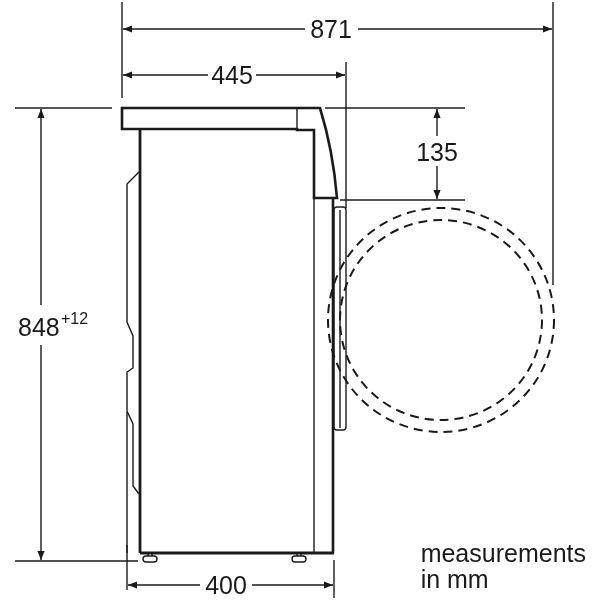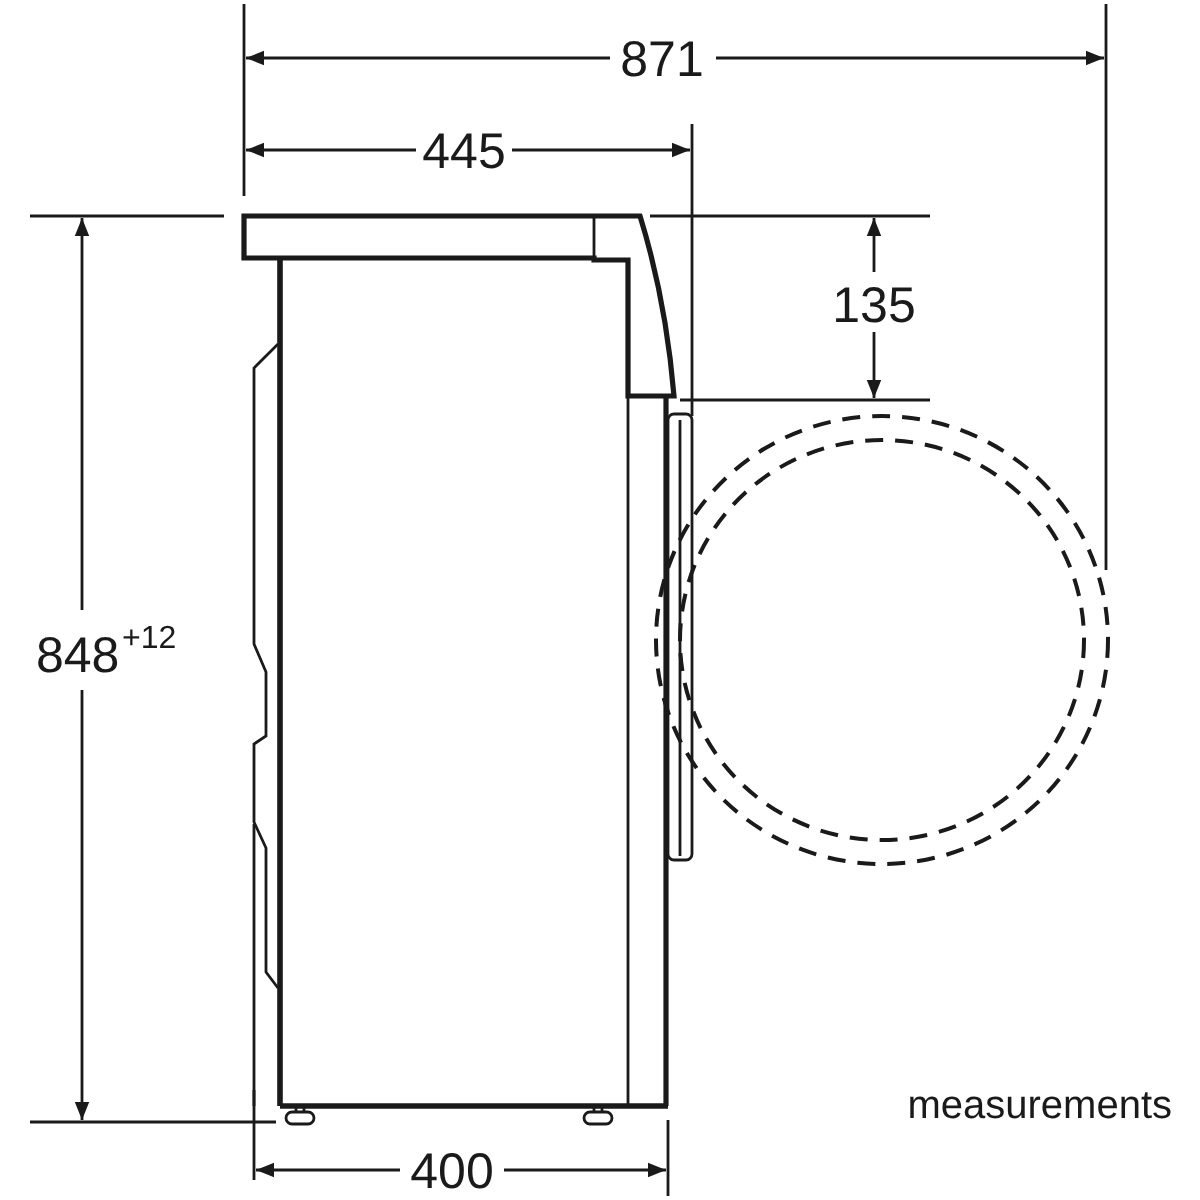--- a/index.html
+++ b/index.html
@@ -1,21 +1,21 @@
 <!DOCTYPE html>
 <html><head>
   <meta charset="utf-8">
   <style>
     html, body { margin: 0; padding: 0; background: #ffffff; }
     body { width: 600px; height: 600px; overflow: hidden; position: relative; }
     svg { position: absolute; left: 0; top: 0; }
     .dimtext { font-family: "Liberation Sans", sans-serif; font-size: 25px; fill: #1a1a1a; }
     .suptext { font-family: "Liberation Sans", sans-serif; font-size: 16px; fill: #1a1a1a; }
     .note { position: absolute; right: 14px; top: 540px; text-align: left;
-            font-family: "Liberation Sans", sans-serif; font-size: 20px; line-height: 26px; color: #1a1a1a; margin-left: 40px; }
+            font-family: "Liberation Sans", sans-serif; font-size: 25px; line-height: 26px; color: #1a1a1a; margin-left: 40px; }
   </style>
 </head>
 <body>
 
 <svg width="600" height="600" viewBox="0 0 600 600" xmlns="http://www.w3.org/2000/svg">
   <defs>
     <marker id="arr" viewBox="0 0 10 10" refX="10" refY="5" markerWidth="9" markerHeight="9" orient="auto-start-reverse" markerUnits="userSpaceOnUse">
       <path d="M0,1 L10,5 L0,9 z" fill="#1a1a1a"></path>
     </marker>
   </defs>
@@ -96,13 +96,14 @@
   <text class="dimtext" x="331" y="38" text-anchor="middle">871</text>
   <text class="dimtext" x="232" y="84" text-anchor="middle">445</text>
   <text class="dimtext" x="437" y="161" text-anchor="middle">135</text>
   <text class="dimtext" x="18" y="336">848</text>
   <text class="suptext" x="61" y="324">+12</text>
   <text class="dimtext" x="226" y="594" text-anchor="middle">400</text>
 </svg>
 
 <div class="note">
   <div>measurements</div>
+  <div>in mm</div>
 </div>
 
 </body></html>

